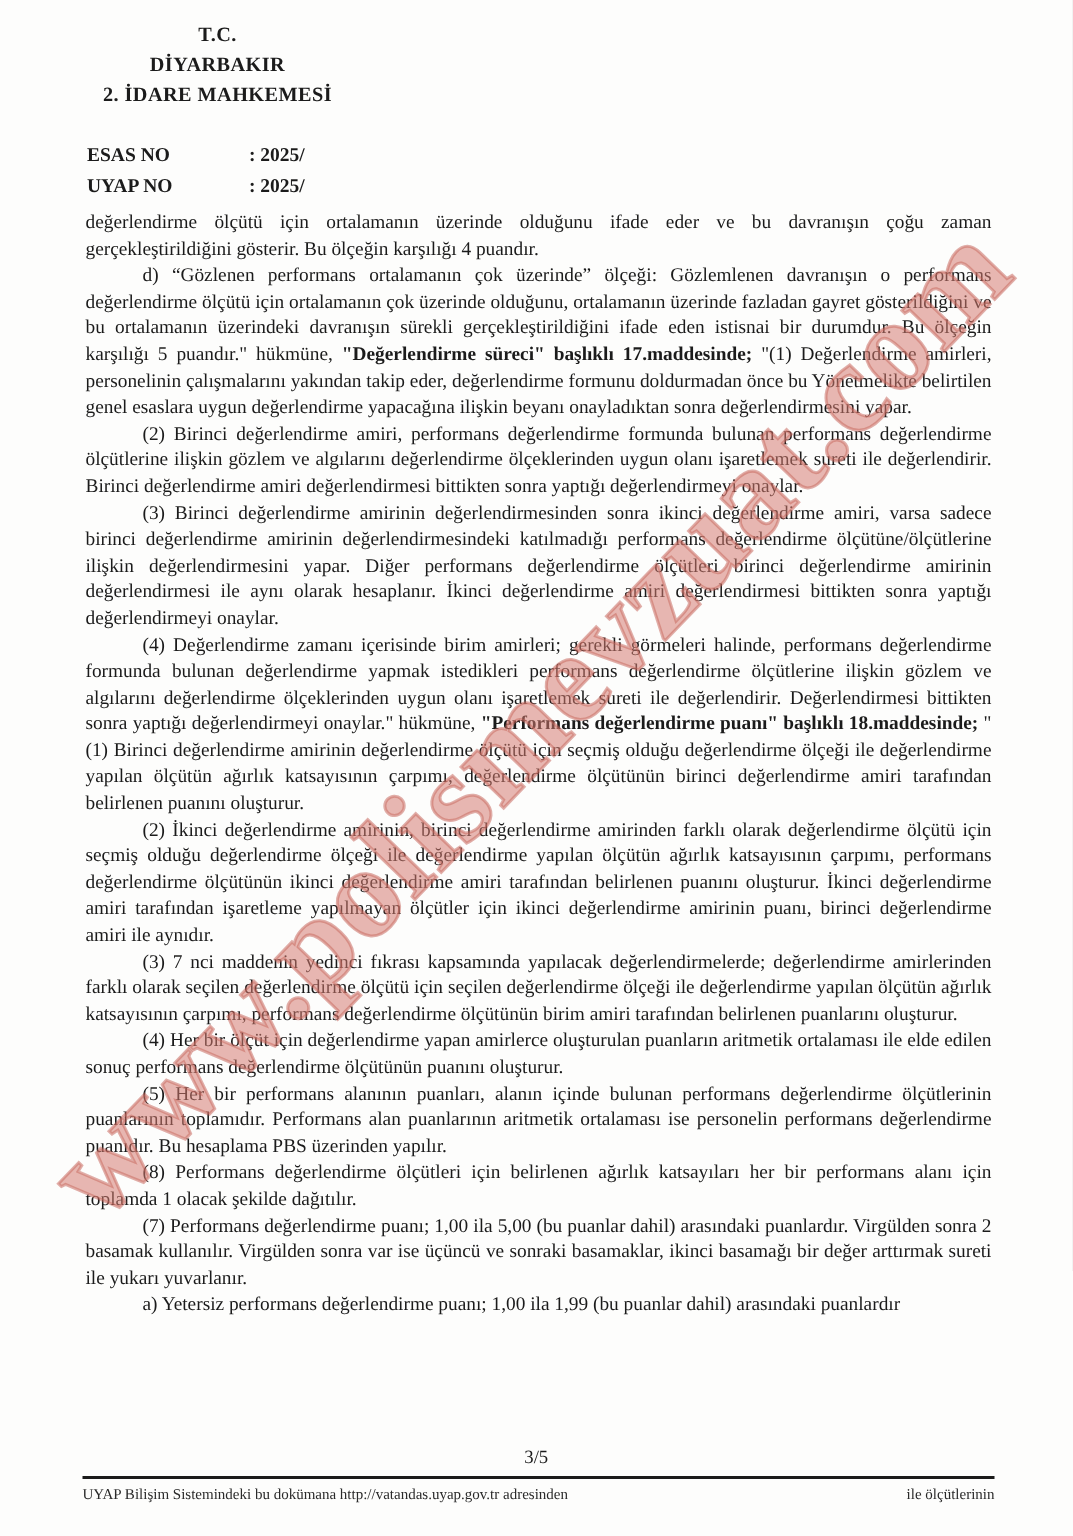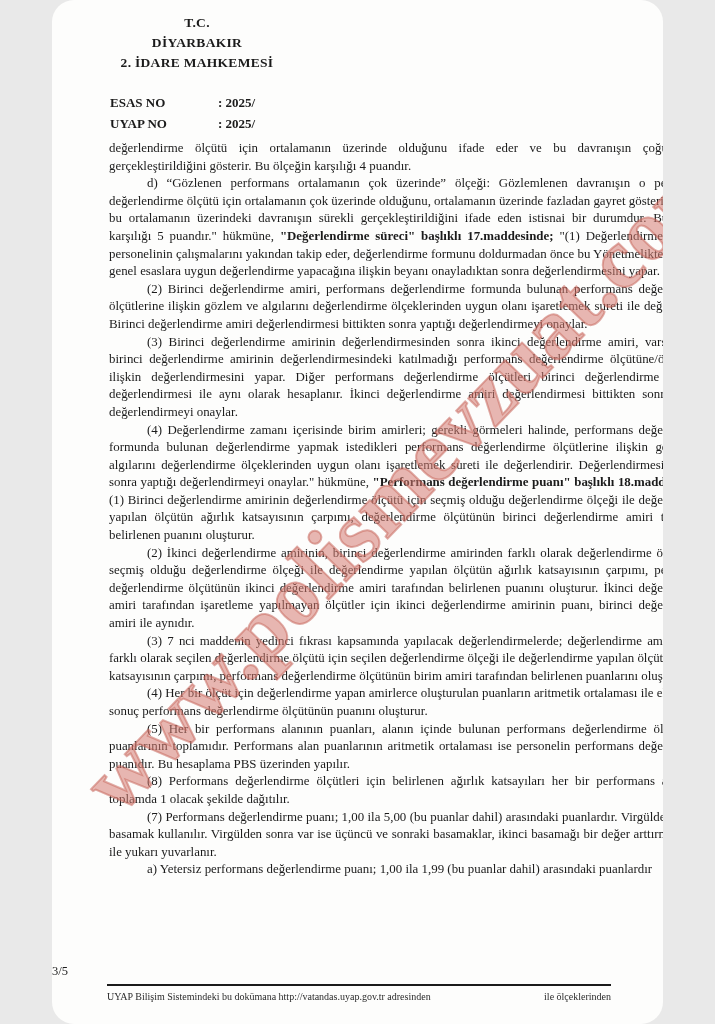--- a/index.html
+++ b/index.html
@@ -1,25 +1,24 @@
 <!DOCTYPE html>
 <html lang="tr"><head>
 <meta charset="utf-8">
 <style>
   html, body { margin: 0; padding: 0; background: #e9e9e9; }
   .page {
     position: relative;
-    width: 611px;
+    width: 715px;
     height: 1024px;
     margin: 0 auto;
     background: #fdfdfc;
     overflow: hidden;
     font-family: "Liberation Serif", serif;
     color: #1b1b1b;
-    border-radius: 22px;
   }
   .court-header {
     position: absolute;
     left: 55px;
     top: 13px;
     width: 180px;
     text-align: center;
     font-weight: bold;
     font-size: 13.5px;
     line-height: 20px;
@@ -63,20 +62,21 @@
     -webkit-text-stroke: 2px rgba(198, 98, 88, 0.5);
     text-shadow: 0 0 1px rgba(198, 98, 88, 0.25);
     pointer-events: none;
     z-index: 5;
   }
   .page-number {
     position: absolute;
     left: 0;
     top: 964px;
     width: 715px;
+    text-align: center;
     font-size: 12.5px;
     z-index: 2;
   }
   .footer-rule {
     position: absolute;
     left: 55px;
     right: 52px;
     top: 984px;
     border-top: 2px solid #1b1b1b;
     height: 0;
@@ -132,16 +132,16 @@
     </div>
 
   <div class="watermark">www.polismevzuat.com</div>
 
   <div class="page-number">3/5</div>
 
   <div class="footer-rule"></div>
 
   <div class="footer">
     <span>UYAP Bilişim Sistemindeki bu dokümana http://vatandas.uyap.gov.tr adresinden</span>
-    <span>ile ölçeklerinden</span>
+    <span>ile ölçütlerinin</span>
   </div>
 
 </div>
 
 </body></html>

